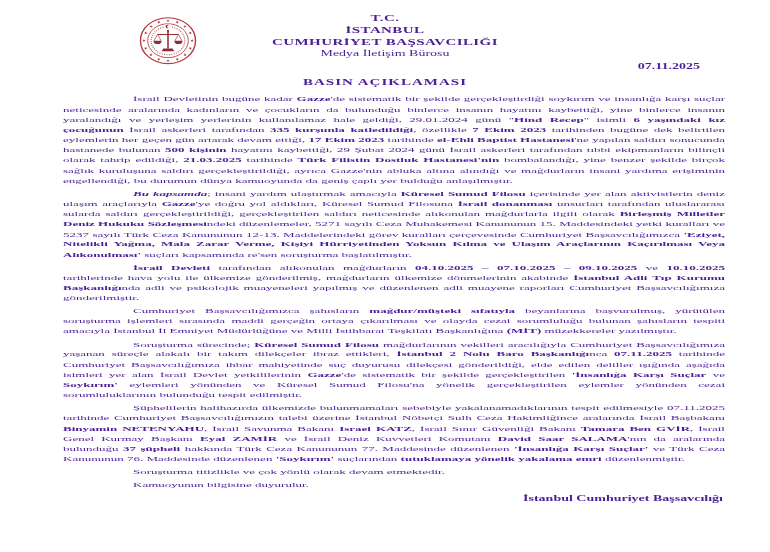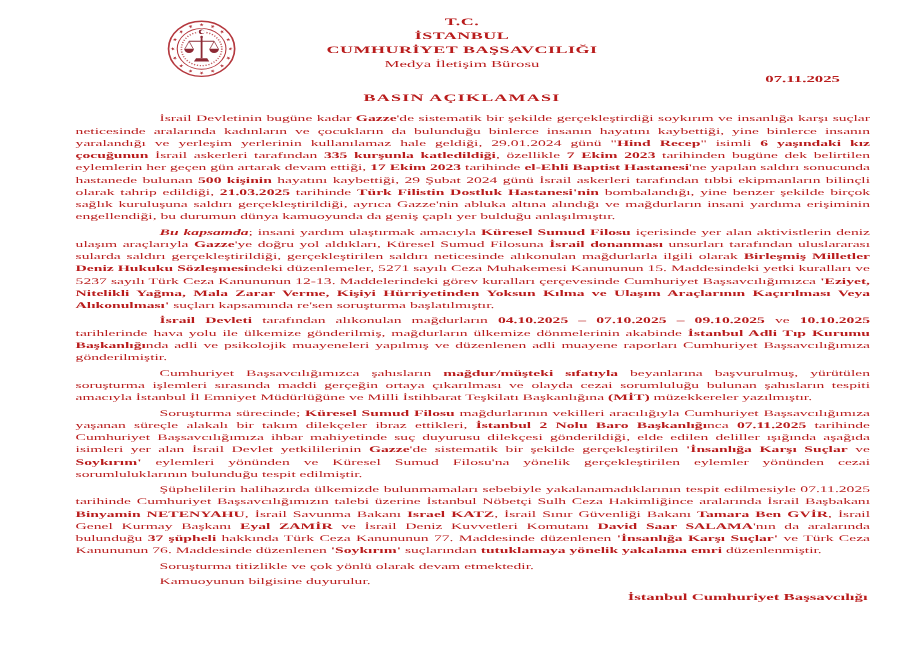--- a/index.html
+++ b/index.html
@@ -1,18 +1,18 @@
 <!DOCTYPE html>
 <html style="--seal-red: #b5393f; --seal-dark: #8d2a35;"><head>
 <meta charset="utf-8">
 <style>
   html,body{margin:0;padding:0;background:#ffffff;}
   .page{
     width:770px;height:552px;overflow:hidden;background:#ffffff;position:relative;
-    font-family:"Liberation Serif", serif;color:#b91c1c;
+    font-family:"Liberation Serif", serif;color:#4c1d95;
   }
   
   .inner{width:770px;height:1004px;transform:scale(1,0.55);transform-origin:0 0;position:relative;}
 
   .seal{position:absolute;left:139px;top:30px;width:58px;height:88px;}
 
   .hdr{text-align:center;padding-top:24px;line-height:21px;}
   .hdr .l{font-weight:bold;font-size:15px;letter-spacing:0.4px;}
   .hdr .sub{font-weight:normal;font-size:14px;}
 

